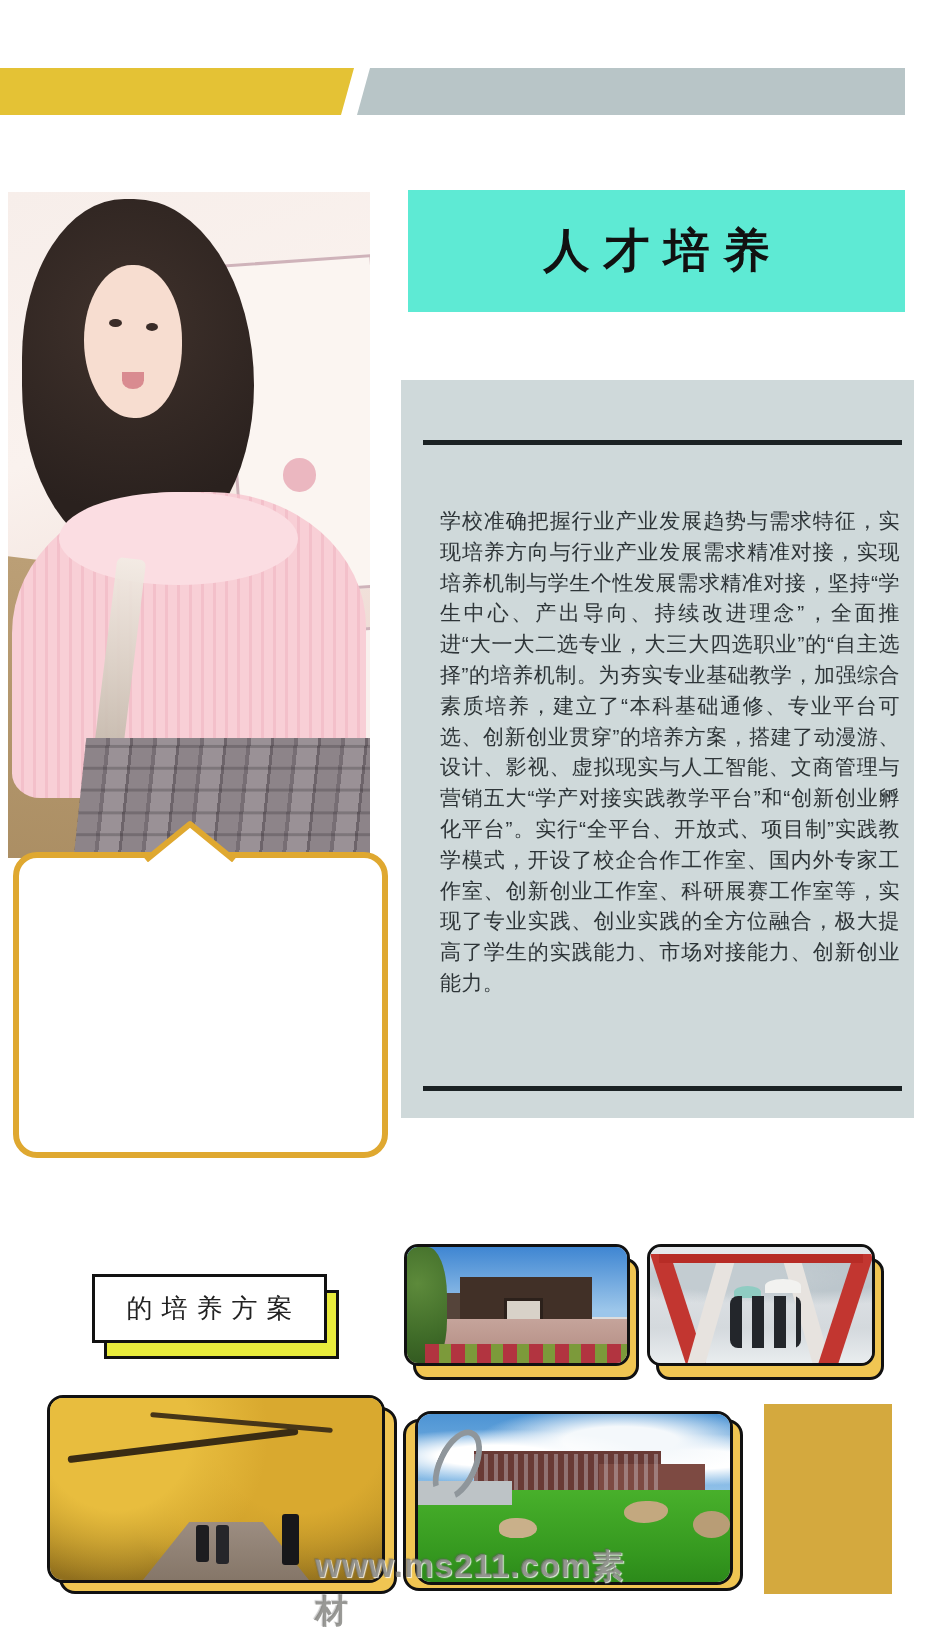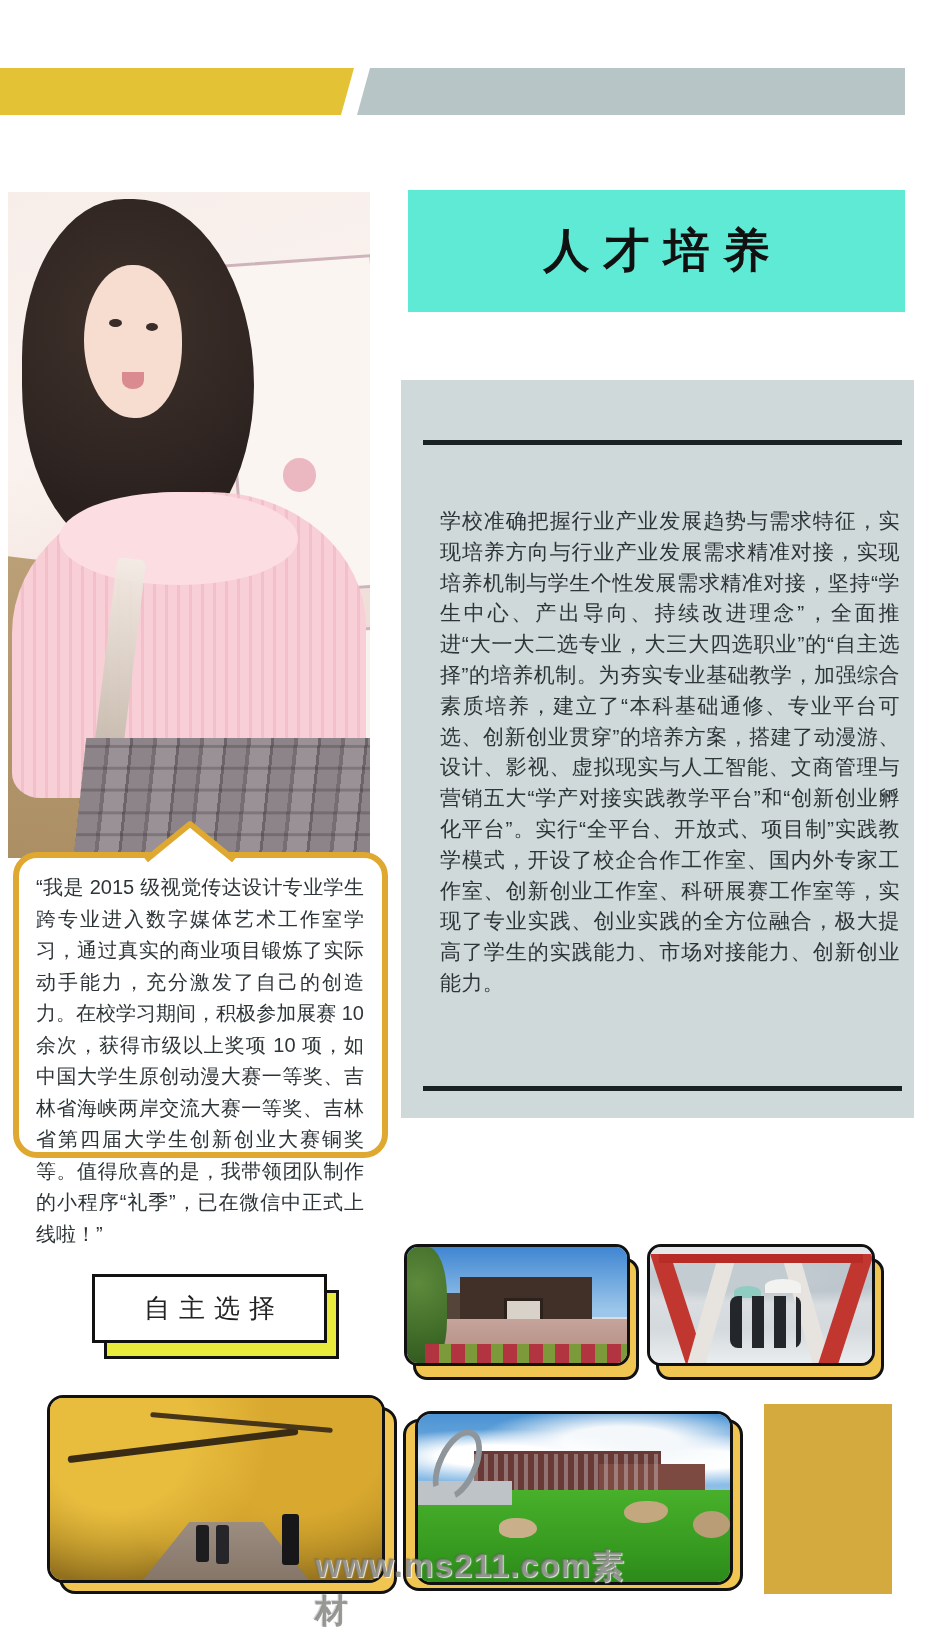--- a/index.html
+++ b/index.html
@@ -182,25 +182,24 @@
 
   <div class="gray-panel"></div>
   <div class="rule-top"></div>
   <div class="main-paragraph">学校准确把握行业产业发展趋势与需求特征，实现培养方向与行业产业发展需求精准对接，实现培养机制与学生个性发展需求精准对接，坚持“学生中心、产出导向、持续改进理念”，全面推进“大一大二选专业，大三大四选职业”的“自主选择”的培养机制。为夯实专业基础教学，加强综合素质培养，建立了“本科基础通修、专业平台可选、创新创业贯穿”的培养方案，搭建了动漫游、设计、影视、虚拟现实与人工智能、文商管理与营销五大“学产对接实践教学平台”和“创新创业孵化平台”。实行“全平台、开放式、项目制”实践教学模式，开设了校企合作工作室、国内外专家工作室、创新创业工作室、科研展赛工作室等，实现了专业实践、创业实践的全方位融合，极大提高了学生的实践能力、市场对接能力、创新创业能力。</div>
   <div class="rule-bottom"></div>
 
   <div class="bubble"></div>
   <svg class="bubble-tail" viewBox="0 0 100 44">
     <path d="M6 42 L50 6 L94 42" fill="#ffffff" stroke="#dfa830" stroke-width="6" stroke-linejoin="round"></path>
   </svg>
-  <div class="bubble-text">“我是 2015 级视觉传达设计专业学生 跨专业进入数字媒体艺术工作室学习，通过真实的商业项目锻炼了实际动手能力，充分激发了自己的创造力。在校学习期间，积极参加展赛 10 余次，获得市级以上奖项 10 项，如中国大学生原创动漫大赛一等奖、吉林省海峡两岸交流大赛一等奖、吉林省第四届大学生创新创业大赛铜奖等。值得欣喜的是，我带领团队制作的小程序“礼季”，已在微信中正式上线啦！”</div>
 
   <div class="campus-label-back"></div>
   <div class="campus-label-front">
-    <span class="campus-label-text">自主选择</span>
+    <span class="campus-label-text">的培养方案</span>
   </div>
 
   <div class="card-back cb1"></div>
   <div class="photo ph1">
     <div class="p1-sky"></div>
     <div class="p1-building"></div>
     <div class="p1-door"></div>
     <div class="p1-plaza"></div>
     <div class="p1-tree"></div>
     <div class="p1-flowers"></div>

